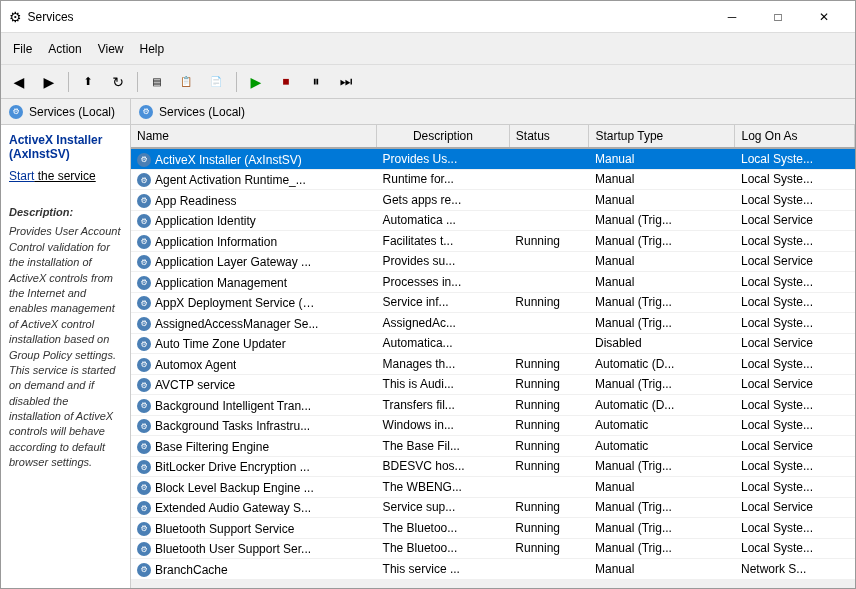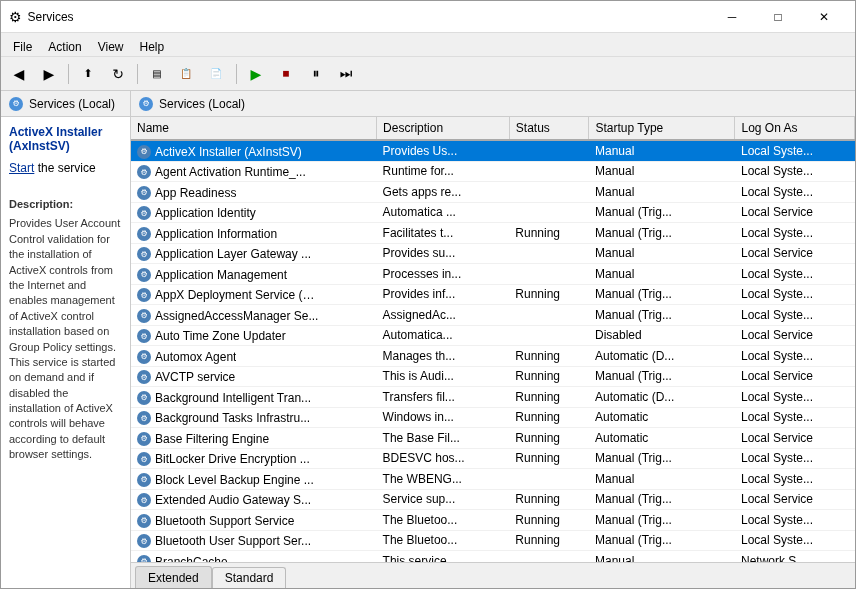--- a/index.html
+++ b/index.html
@@ -55,23 +55,23 @@
       background: transparent;
       cursor: pointer;
       font-size: 12px;
       display: flex;
       align-items: center;
       justify-content: center;
     }
 
     
     .menu-bar {
-      height: 24px;
-      display: flex;
-      align-items: flex-end;
+      height: 32px;
+      display: flex;
+      align-items: center;
       background: #f0f0f0;
       border-bottom: 1px solid #ddd;
       padding: 0 4px;
     }
 
     .menu-item {
       padding: 2px 8px;
       cursor: pointer;
       font-size: 12px;
     }
@@ -125,20 +125,21 @@
       cursor: pointer;
       text-decoration: underline;
       font-size: 12px;
     }
 
     .description-section {
       margin-top: 10px;
       font-size: 11px;
       line-height: 1.4;
       color: #333;
+      font-style: italic;
     }
 
     
     .right-panel {
       flex: 1;
       display: flex;
       flex-direction: column;
       overflow: hidden;
     }
 
@@ -302,21 +303,21 @@
     <div class="left-sidebar">
 
       <div class="left-sidebar-header">
         <span style="width:14px;height:14px;background:#4a90d9;border-radius:50%;display:inline-flex;align-items:center;justify-content:center;color:white;font-size:8px;">⚙</span>
         <span>Services (Local)</span>
       </div>
 
       <div class="service-info-panel">
         <div class="service-name">ActiveX Installer (AxInstSV)</div>
 
-        <div style="font-size:12px; margin-bottom:22px;">
+        <div style="font-size:12px; margin-bottom:22px;text-decoration:underline;">
           <span class="start-link">Start</span><span> the service</span>
         </div>
 
         <div class="description-section">
           <div style="font-weight:bold; margin-bottom:4px;">Description:</div>
           <div>Provides User Account Control validation for the installation of ActiveX controls from the Internet and enables management of ActiveX control installation based on Group Policy settings. This service is started on demand and if disabled the installation of ActiveX controls will behave according to default browser settings.</div>
         </div>
       </div>
     </div>
 
@@ -325,21 +326,21 @@
       <div class="panel-header">
         <span style="width:14px;height:14px;background:#4a90d9;border-radius:50%;display:inline-flex;align-items:center;justify-content:center;color:white;font-size:8px;">⚙</span>
         <span>Services (Local)</span>
       </div>
 
       <div class="services-container">
         <table class="services-table">
           <thead>
             <tr>
               <th style="min-width:185px;">Name</th>
-              <th style="min-width:100px;">Description</th>
+              <th style="min-width:100px;text-align:center;">Description</th>
               <th style="min-width:60px;margin-left:40px;">Status</th>
               <th style="min-width:110px;">Startup Type</th>
               <th style="min-width:90px;">Log On As</th>
             </tr>
           </thead>
           <tbody id="services-tbody">
           <tr class="selected">
                 <td style="max-width: 185px;"><span style="display: inline-flex; align-items: center; gap: 4px; overflow: hidden;">
                     <span style="width: 14px; height: 14px; background: rgb(74, 127, 181); border-radius: 50%; display: inline-flex; align-items: center; justify-content: center; color: white; font-size: 8px; flex-shrink: 0;">⚙</span>
                     <span style="overflow: hidden; text-overflow: ellipsis; white-space: nowrap;">ActiveX Installer (AxInstSV)</span>
@@ -407,21 +408,21 @@
                 <td style="max-width: 100px;">Processes in...</td>
                 <td></td>
                 <td>Manual</td>
                 <td>Local Syste...</td>
               </tr>
               <tr>
                 <td style="max-width: 185px;"><span style="display: inline-flex; align-items: center; gap: 4px; overflow: hidden;">
                     <span style="width: 14px; height: 14px; background: rgb(74, 127, 181); border-radius: 50%; display: inline-flex; align-items: center; justify-content: center; color: white; font-size: 8px; flex-shrink: 0;">⚙</span>
                     <span style="overflow: hidden; text-overflow: ellipsis; white-space: nowrap;">AppX Deployment Service (…</span>
                   </span></td>
-                <td style="max-width: 100px;">Provides inf...</td>
+                <td style="max-width: 100px;">Service inf...</td>
                 <td>Running</td>
                 <td>Manual (Trig...</td>
                 <td>Local Syste...</td>
               </tr>
               <tr>
                 <td style="max-width: 185px;"><span style="display: inline-flex; align-items: center; gap: 4px; overflow: hidden;">
                     <span style="width: 14px; height: 14px; background: rgb(74, 127, 181); border-radius: 50%; display: inline-flex; align-items: center; justify-content: center; color: white; font-size: 8px; flex-shrink: 0;">⚙</span>
                     <span style="overflow: hidden; text-overflow: ellipsis; white-space: nowrap;">AssignedAccessManager Se...</span>
                   </span></td>
                 <td style="max-width: 100px;">AssignedAc...</td>
@@ -546,20 +547,16 @@
                   </span></td>
                 <td style="max-width: 100px;">This service ...</td>
                 <td></td>
                 <td>Manual</td>
                 <td>Network S...</td>
               </tr>
             </tbody>
         </table>
       </div>
 
-      <div class="tab-bar">
-        <div class="tab" id="tab-extended">Extended</div>
-        <div class="tab active" id="tab-standard">Standard</div>
-      </div>
     </div>
 
   </div>
 </div>
 
 </body></html>

